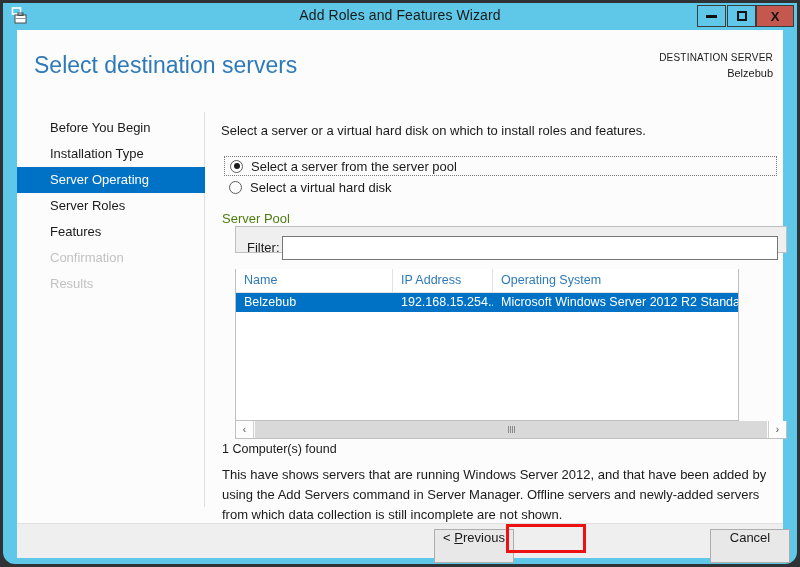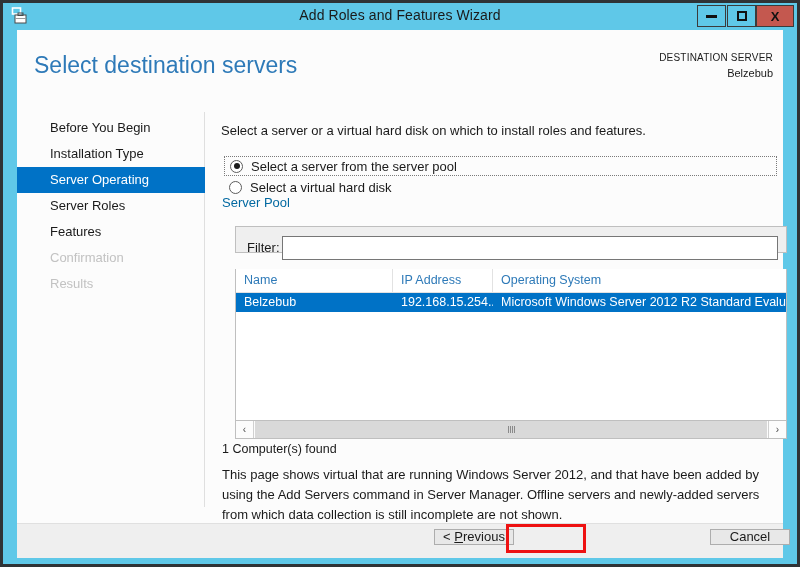--- a/index.html
+++ b/index.html
@@ -18,20 +18,21 @@
 
   
   #window {
     position: absolute;
     left: 3px;
     top: 3px;
     width: 794px;
     height: 561px;
     background: #5fc8e8;
     box-sizing: border-box;
+    border-radius: 12px;
   }
 
   
   #titlebar {
     position: absolute;
     left: 0;
     top: 0;
     width: 794px;
     height: 27px;
     background: #5fc8e8;
@@ -230,23 +231,23 @@
     font-size: 13px;
     color: #1a1a1a;
     font-family: "Liberation Sans", sans-serif;
     white-space: nowrap;
   }
 
   
   #pool-title {
     position: absolute;
     left: 1px;
-    top: 80px;
-    font-size: 13px;
-    color: #0369a1;
+    top: 96px;
+    font-size: 13px;
+    color: #4d7c0f;
     font-family: "Liberation Sans", sans-serif;
   }
   #filter-box {
     position: absolute;
     left: 14px;
     top: 111px;
     width: 552px;
     height: 27px;
     background: #efefef;
     border: 1px solid #bfbfbf;
@@ -274,21 +275,21 @@
     padding: 0 4px;
     font-family: "Liberation Sans", sans-serif;
     outline: none;
   }
 
   
   #table-box {
     position: absolute;
     left: 14px;
     top: 154px;
-    width: 552px;
+    width: 504px;
     height: 152px;
     background: #ffffff;
     border: 1px solid #bfbfbf;
     border-top: none;
     box-sizing: border-box;
     overflow: hidden;
   }
   #table-head {
     height: 23px;
     border-bottom: 1px solid #e2e2e2;
@@ -411,29 +412,29 @@
     top: 520px;
     width: 766px;
     height: 35px;
     background: #efefef;
     border-top: 1px solid #e0e0e0;
     box-sizing: border-box;
   }
   .fbtn {
     position: absolute;
     top: 5px;
-    height: 16px;
+    height: 34px;
     background: #e8e8e8;
     border: 1px solid #adadad;
     box-sizing: border-box;
     font-size: 13px;
     color: #1a1a1a;
     font-family: "Liberation Sans", sans-serif;
     display: flex;
-    align-items: flex-end;
+    align-items: flex-start;
     justify-content: center;
     cursor: default;
   }
   .fbtn.disabled { color: #a6a6a6; border-color: #c8c8c8; }
   .fbtn.focused {
     border: 1px solid #5aa0d8;
     outline: 1px solid #ffffff;
     outline-offset: -2px;
   }
   #btn-previous { left: 417px; width: 80px; }
@@ -536,21 +537,21 @@
 
       <div id="hscroll">
         <div class="scroll-arrow">‹</div>
         <div id="scroll-thumb">
           <span class="grip"></span>
         </div>
         <div class="scroll-arrow right">›</div>
       </div>
 
       <div id="found-text">1 Computer(s) found</div>
-      <div id="desc-text">This page shows virtual that are running Windows Server 2012, and that have been added by using the Add Servers command in Server Manager. Offline servers and newly-added servers from which data collection is still incomplete are not shown.</div>
+      <div id="desc-text">This have shows servers that are running Windows Server 2012, and that have been added by using the Add Servers command in Server Manager. Offline servers and newly-added servers from which data collection is still incomplete are not shown.</div>
 
     </div>
   </div>
 
   <div id="footer">
     <div class="fbtn" id="btn-previous">
       <span>&lt; <span class="accesskey">P</span>revious</span>
     </div>
     <div class="fbtn" id="btn-cancel">
       <span>Cancel</span>

